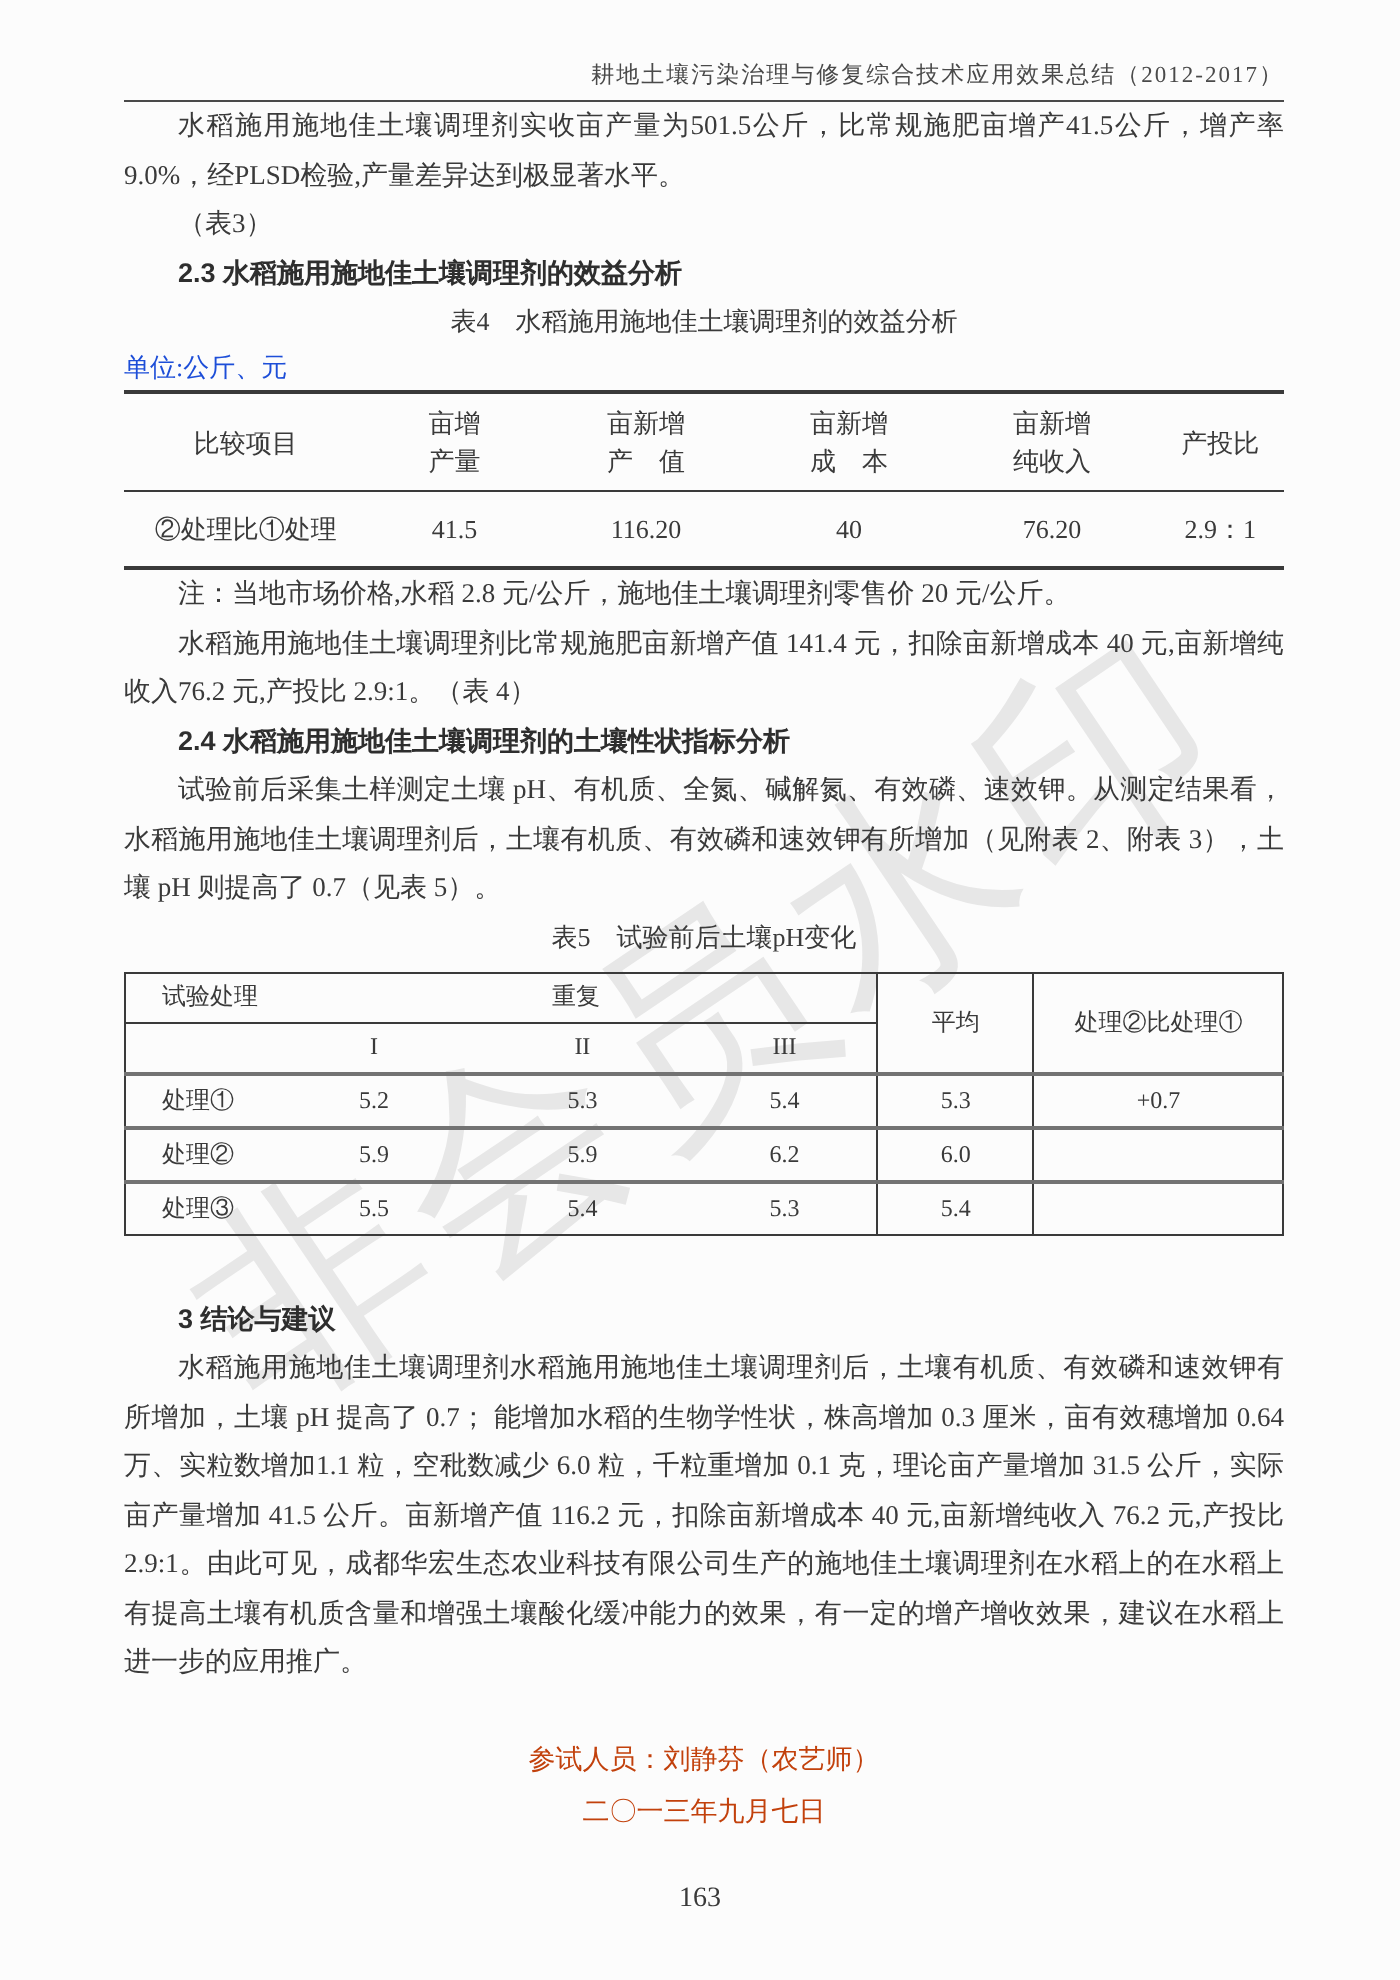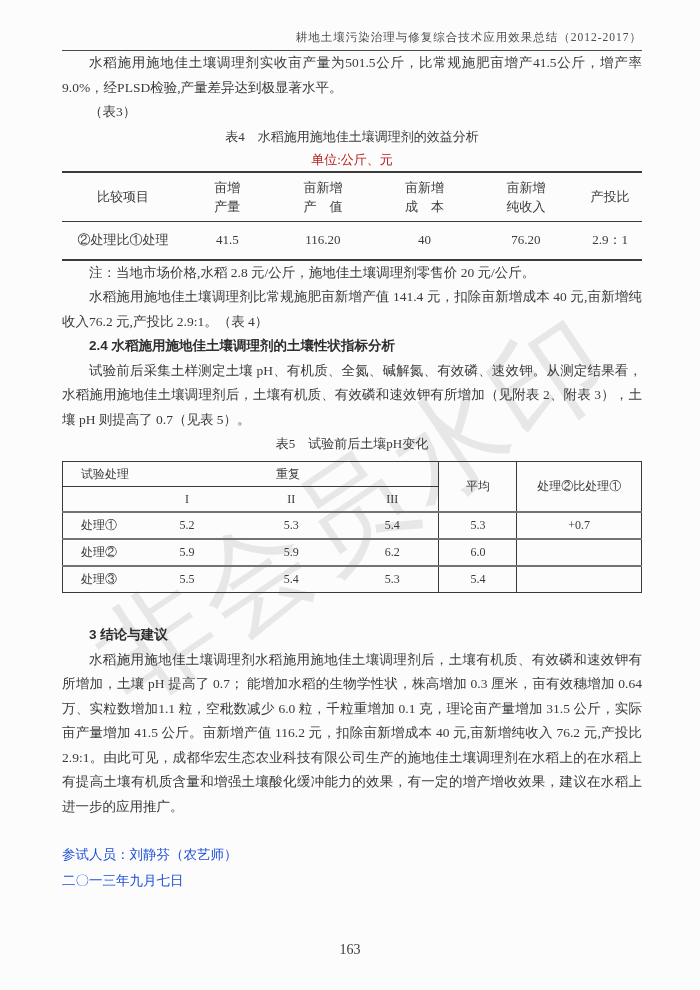--- a/index.html
+++ b/index.html
@@ -45,24 +45,24 @@
   }
   .tbl-caption {
     margin:0;
     text-align:center;
     font-size:13px;
     line-height:24px;
     color:#3a3a3a;
   }
   .unit-line {
     margin:0;
-    text-align:center;
+    text-align:left;
     font-size:13px;
     line-height:22px;
-    color:#b91c1c;
+    color:#1d4ed8;
   }
 
   
   table.table4 {
     width:100%;
     border-collapse:collapse;
     border-top:2px solid #3a3a3a;
     border-bottom:2px solid #3a3a3a;
     font-size:13px;
     color:#3a3a3a;
@@ -91,23 +91,24 @@
     padding:0;
     height:24px;
   }
   table.table5 .lab { text-align:left; padding-left:18px; }
   table.table5 .vline { border-left:1px solid #3a3a3a; }
   table.table5 tr.hrow td.hb { border-bottom:1px solid #3a3a3a; }
   table.table5 tr.drow td { border-top:2px solid #737373; height:25px; }
 
   .sig-line {
     margin:0;
+    text-align:center;
     font-size:13.5px;
     line-height:26px;
-    color:#1d4ed8;
+    color:#c2410c;
   }
 
   .watermark {
     position:absolute;
     left:355px; top:510px;
     transform:translate(-50%,-50%) rotate(-34deg);
     font-size:112px;
     font-family:"Liberation Sans","DejaVu Sans",sans-serif;
     color:rgba(90,90,90,0.13);
     white-space:nowrap;
@@ -138,20 +139,21 @@
 
   <div class="watermark">非会员水印</div>
 
   <div class="content">
 
     <div class="header">耕地土壤污染治理与修复综合技术应用效果总结（2012-2017）</div>
 
     <p class="body-text mt-p1">水稻施用施地佳土壤调理剂实收亩产量为501.5公斤，比常规施肥亩增产41.5公斤，增产率9.0%，经PLSD检验,产量差异达到极显著水平。</p>
     <p class="body-text">（表3）</p>
 
+    <p class="sec-heading">2.3 水稻施用施地佳土壤调理剂的效益分析</p>
 
     <p class="tbl-caption">表4　水稻施用施地佳土壤调理剂的效益分析</p>
     <p class="unit-line">单位:公斤、元</p>
 
     <table class="table4">
       <colgroup>
         <col style="width:21%">
           <col style="width:15%">
           <col style="width:18%">
         <col style="width:17%">

